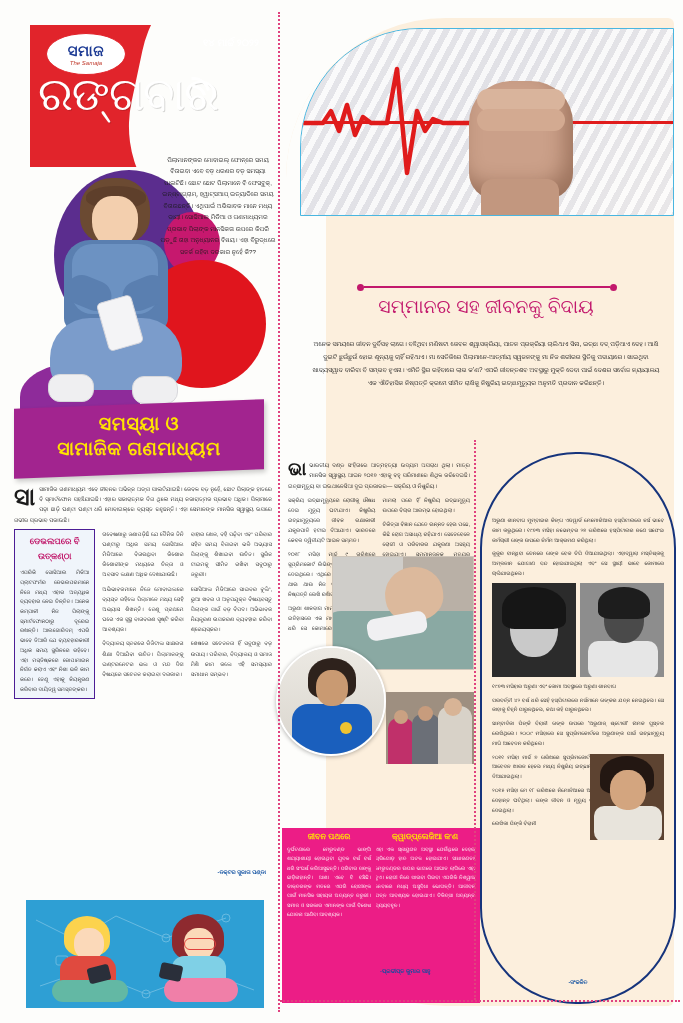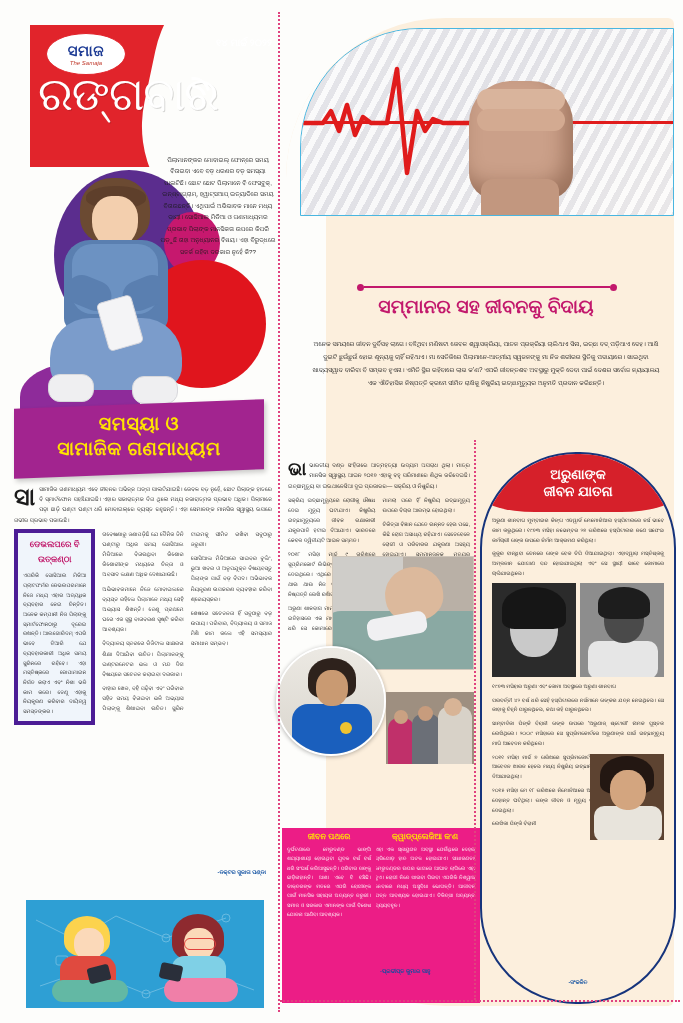--- a/index.html
+++ b/index.html
@@ -9,21 +9,21 @@
   
   .vdivider{position:absolute;left:278px;top:12px;width:0;height:1000px;
     border-left:2px dotted #e0427f;z-index:40;}
   .vdivider2{position:absolute;left:474px;top:440px;width:0;height:560px;
     border-left:2px dotted #e0427f;z-index:40;}
   .bottom-dots{position:absolute;left:280px;top:1000px;width:400px;height:0;
     border-top:2px dotted #e0427f;z-index:40;}
 
   
   .masthead{position:absolute;left:30px;top:25px;width:245px;height:142px;background:#e1242b;
-    overflow:hidden;padding-left:13px;}
+    overflow:hidden;}
   .mast-swoosh{position:absolute;right:-40px;top:-60px;width:180px;height:260px;
     background:#fdfdfb;border-radius:50%/40%;transform:rotate(12deg);}
   .logo-oval{position:absolute;left:16px;top:8px;width:78px;height:40px;background:#fff;
     border-radius:50%;border:1.5px solid #e1242b;display:flex;flex-direction:column;
     align-items:center;justify-content:center;}
   .logo-oval .od{font-size:15px;font-weight:bold;color:#1c3a94;line-height:1;letter-spacing:.5px;}
   .logo-oval .en{font-size:6px;color:#c0392b;font-style:italic;margin-top:2px;}
   .mast-date{position:absolute;right:16px;top:12px;font-size:10px;color:#fff;font-weight:bold;}
   .mast-title{position:absolute;left:8px;top:46px;width:240px;font-size:46px;color:#fff;
     font-weight:normal;letter-spacing:-1px;line-height:1;text-shadow:1px 1px 0 rgba(0,0,0,.15);}
@@ -79,21 +79,21 @@
   .pb-l2{font-size:19px;color:#ffe400;font-weight:bold;letter-spacing:.5px;margin-top:3px;}
 
   
   .left-article{position:absolute;left:14px;top:484px;width:258px;height:390px;}
   .dropcap{float:left;font-size:24px;font-weight:bold;color:#1b1b1b;line-height:.95;
     padding:2px 4px 0 0;}
   .la-top{font-size:5.6px;line-height:1.82;color:#1c1c1c;text-align:justify;}
   .la-cols{margin-top:4px;column-count:3;column-gap:7px;font-size:5.5px;line-height:1.85;
     color:#1c1c1c;text-align:justify;}
   .la-cols p{margin:0 0 4px 0;}
-  .lightbox{border:4px solid #4c1d95;background:#f0f5fb;padding:4px 5px;margin:0 0 5px 0;
+  .lightbox{border:1px solid #4c1d95;background:#f0f5fb;padding:4px 5px;margin:0 0 5px 0;
     break-inside:avoid;}
   .lightbox h4{margin:0 0 3px 0;font-size:8.5px;color:#c0186a;text-align:center;font-weight:bold;}
   .lightbox p{font-size:5.4px;line-height:1.8;margin:0;color:#1c1c1c;text-align:justify;}
   .left-byline{position:absolute;right:6px;bottom:-2px;font-size:5.6px;color:#0d4ea0;font-weight:bold;}
 
   
   .kids-img{position:absolute;left:26px;top:900px;width:238px;height:108px;background:#2e9fd4;
     overflow:hidden;}
   .kid-net{position:absolute;inset:0;opacity:.28;}
   .kidA-hair{position:absolute;left:38px;top:16px;width:46px;height:40px;background:#fcd34d;
@@ -142,21 +142,21 @@
     border-radius:12px;}
 
   .head-main{position:absolute;left:300px;top:222px;width:372px;text-align:center;
     font-size:46px;font-weight:bold;color:#13234a;letter-spacing:-1px;line-height:1.05;
     text-shadow:2px 2px 0 rgba(255,255,255,.85);}
   .head-rule{position:absolute;left:364px;top:286px;width:246px;height:2px;background:#c2186c;}
   .head-rule:before,.head-rule:after{content:"";position:absolute;top:-2.5px;width:7px;height:7px;
     background:#c2186c;border-radius:50%;}
   .head-rule:before{left:-7px;} .head-rule:after{right:-7px;}
   .head-sub{position:absolute;left:300px;top:296px;width:372px;text-align:center;font-size:19px;
-    font-weight:bold;color:#c2186c;}
+    font-weight:normal;color:#c2186c;}
 
   .intro{position:absolute;left:312px;top:338px;width:348px;font-size:6.3px;line-height:2.05;
     color:#141414;text-align:center;}
 
   
   .mid-col{position:absolute;left:288px;top:460px;width:182px;height:545px;}
   .mid-lead{font-size:5.6px;line-height:1.85;color:#161616;text-align:justify;}
   .mid-dropcap{float:left;font-size:18px;font-weight:bold;color:#161616;line-height:.95;
     padding:1px 3px 0 0;}
   .mid-cols{margin-top:4px;column-count:2;column-gap:7px;font-size:5.4px;line-height:1.85;
@@ -390,24 +390,20 @@
     <p>ଏହା ଏକ ସ୍ନାୟୁଗତ ଅବସ୍ଥା ଯେଉଁଥିରେ ଦେହର ଚାରିଗୋଡ଼ ହାତ ଅଚଳ ହୋଇଯାଏ। ସାଧାରଣତଃ ମେରୁଦଣ୍ଡର ଉପର ଭାଗରେ ଆଘାତ ଲାଗିଲେ ଏହା ହୁଏ। ରୋଗୀ ନିଜେ ଖାଇବା ପିଇବା ଏପରିକି ନିଶ୍ୱାସ ନେବାରେ ମଧ୍ୟ ଅସୁବିଧା ଭୋଗନ୍ତି। ଆଜୀବନ ଯତ୍ନ ଆବଶ୍ୟକ ହୋଇଥାଏ। ଚିକିତ୍ସା ଅତ୍ୟନ୍ତ ବ୍ୟୟବହୁଳ।</p>
   </div>
   <div class="pinkbox pb1">
     <h4>ଜୀବନ ପଥରେ</h4>
     <p>ଦୁର୍ଘଟଣାରେ ମେରୁଦଣ୍ଡ ଭାଙ୍ଗି ଶଯ୍ୟାଶାୟୀ ହୋଇଥିବା ଯୁବକ ବର୍ଷ ବର୍ଷ ଧରି ସଂଘର୍ଷ କରିଆସୁଛନ୍ତି। ପରିବାର ତାଙ୍କୁ ଛାଡ଼ିନାହାନ୍ତି। ଆଶା ଏବେ ବି ବଞ୍ଚିଛି। ଡାକ୍ତରଙ୍କ ମତରେ ଏପରି ରୋଗୀଙ୍କ ପାଇଁ ମାନସିକ ସହାୟତା ଅତ୍ୟନ୍ତ ଜରୁରୀ। ସମାଜ ଓ ସରକାର ଏମାନଙ୍କ ପାଇଁ ବିଶେଷ ଯୋଜନା ଆଣିବା ଆବଶ୍ୟକ।</p>
   </div>
 
   <div class="right-byline">-ପ୍ରଦୀପ୍ତ କୁମାର ସାହୁ</div>
 
   <div class="sidebox">
-    <div class="sb-head">
-      <div class="l1">ଅରୁଣାଙ୍କ</div>
-      <div class="l2">ଜୀବନ ଯାତନା</div>
-    </div>
     <div class="sb-body">
       <p>ଅରୁଣା ଶାନବାଗ ମୁମ୍ବାଇର କିଙ୍ଗ ଏଡୱାର୍ଡ ମେମୋରିଆଲ ହସ୍ପିଟାଲରେ ନର୍ସ ଭାବେ କାମ କରୁଥିଲେ। ୧୯୭୩ ମସିହା ନଭେମ୍ବର ୨୭ ତାରିଖରେ ହସ୍ପିଟାଲର ଜଣେ ସଫେଇ କର୍ମଚାରୀ ତାଙ୍କ ଉପରେ ନିର୍ମମ ଆକ୍ରମଣ କରିଥିଲା।</p>
       <p>କୁକୁର ବାନ୍ଧିବା ଚେନରେ ତାଙ୍କ ବେକ ଚିପି ଦିଆଯାଇଥିଲା। ଏହାଦ୍ୱାରା ମସ୍ତିଷ୍କକୁ ଅମ୍ଳଜାନ ଯୋଗାଣ ବନ୍ଦ ହୋଇଯାଇଥିଲା ଏବଂ ସେ ସ୍ଥାୟୀ ଭାବେ କୋମାରେ ଚାଲିଯାଇଥିଲେ।</p>
       <div class="sb-photos">
         <div class="sb-ph">
           <div class="bw-face"></div>
           <div class="bw-hair"></div>
         </div>
         <div class="sb-ph">
           <div class="bw2-bg"></div>

